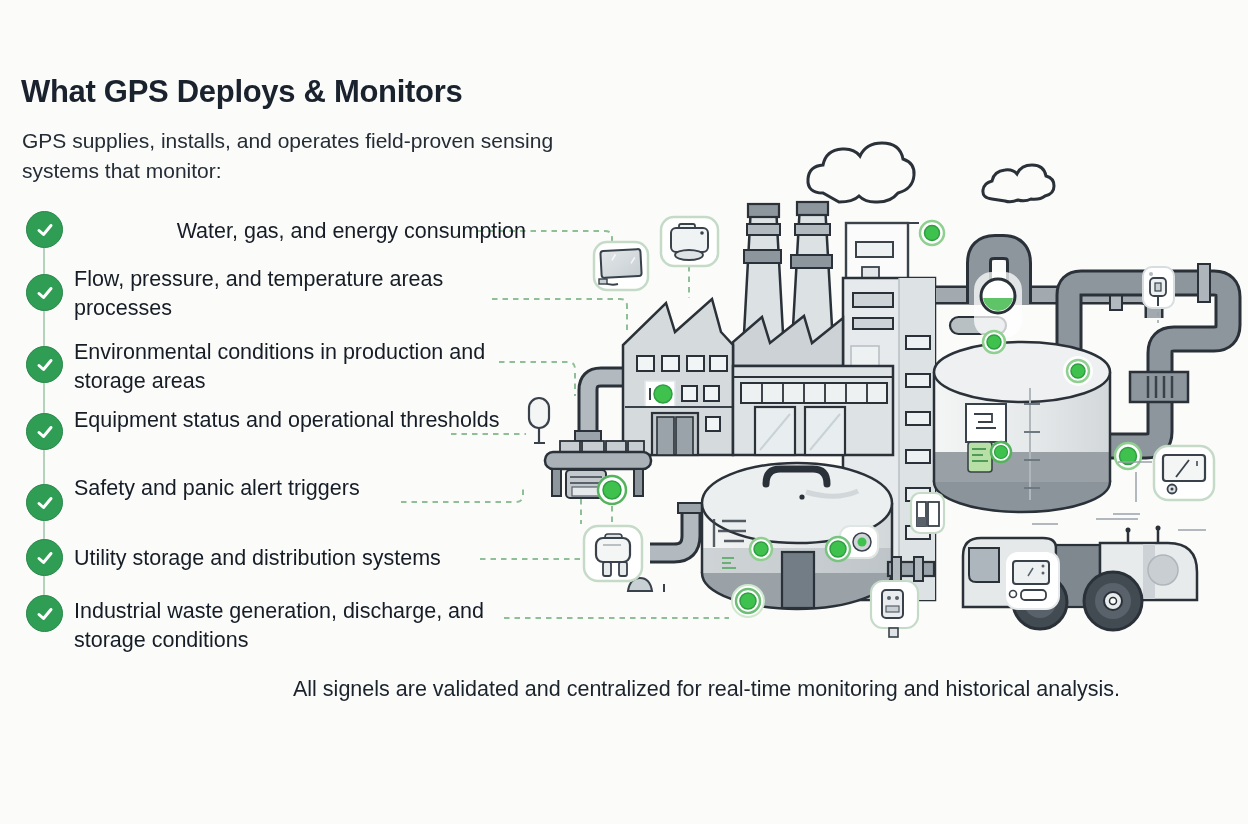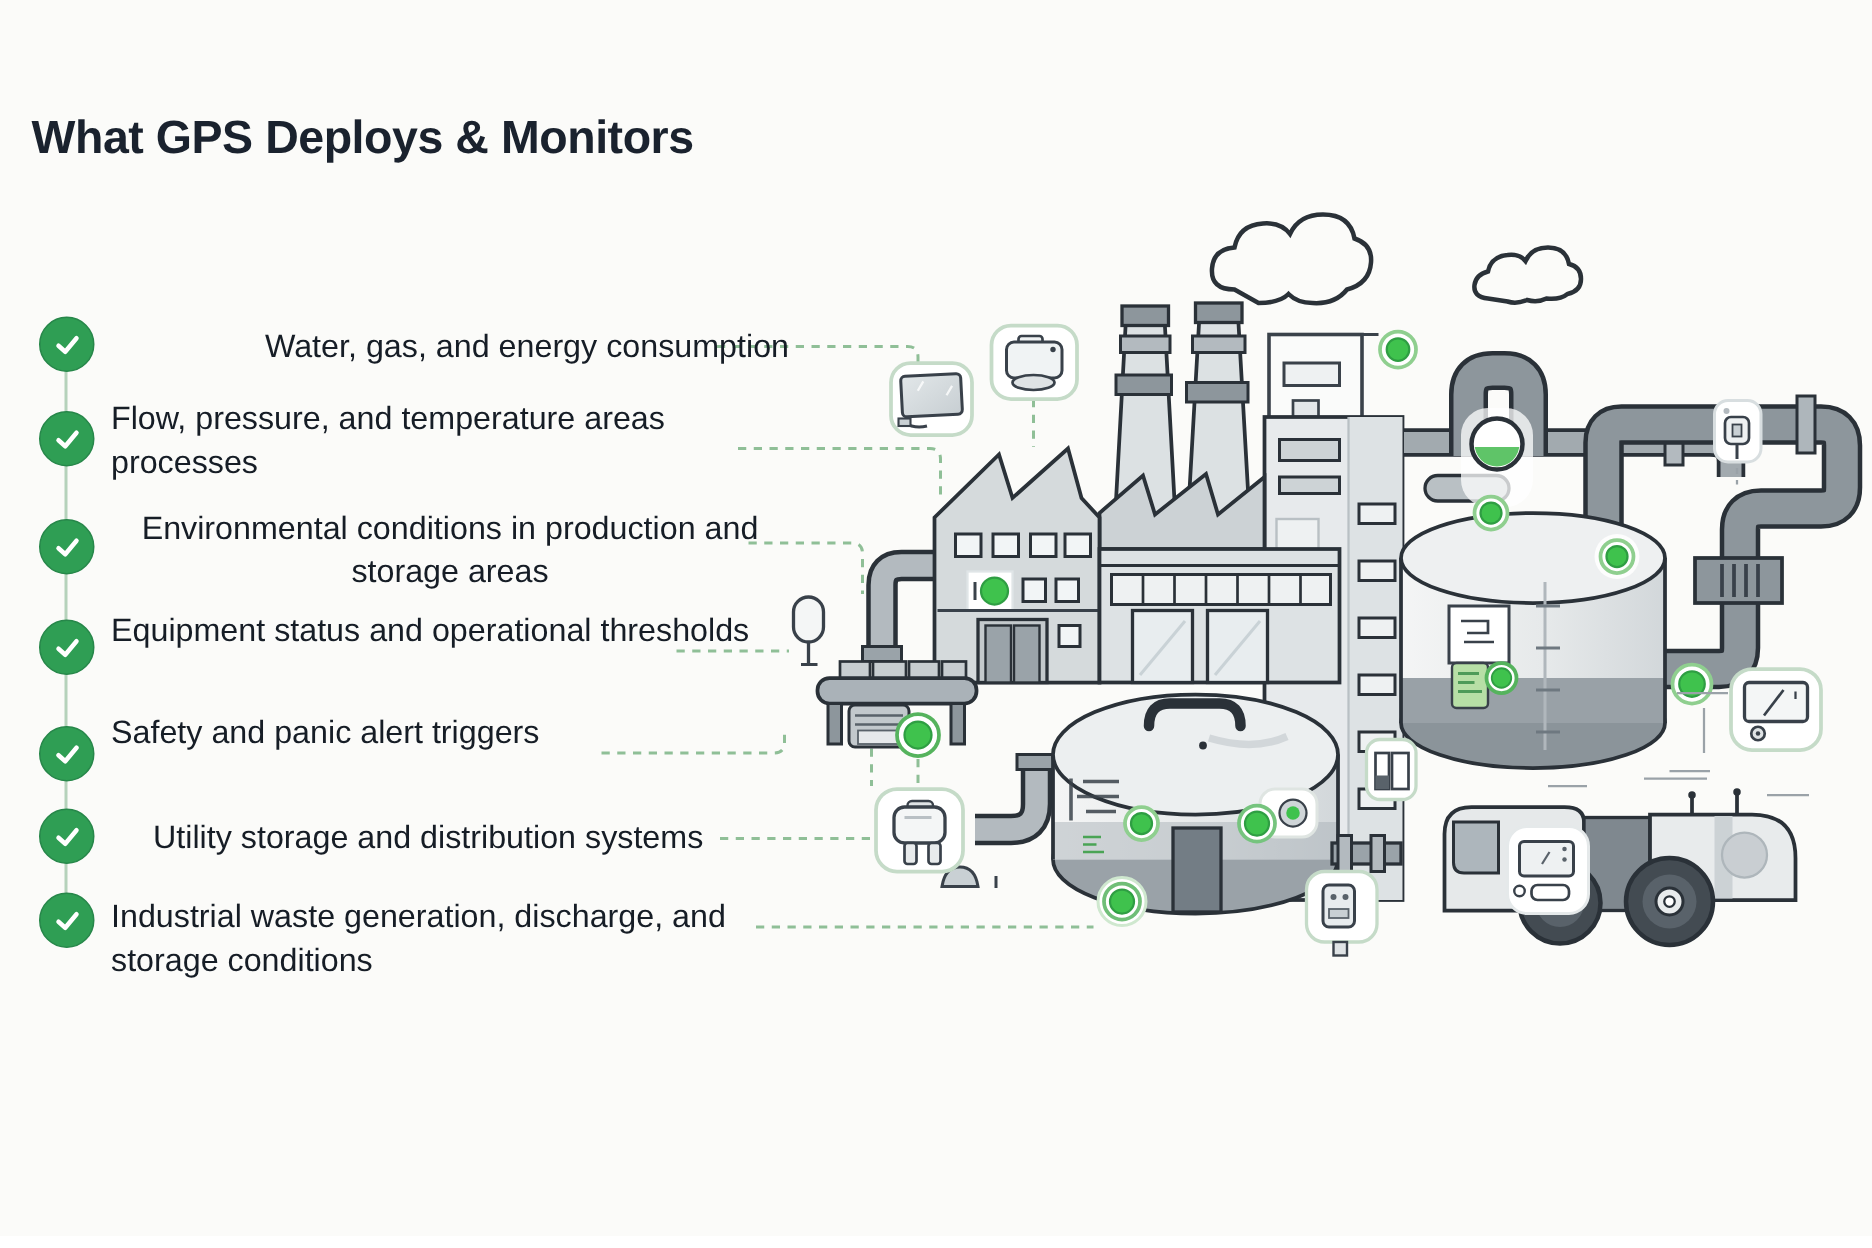--- a/index.html
+++ b/index.html
@@ -362,20 +362,21 @@
       <rect x="1154" y="446" width="60" height="54" rx="14" fill="#fff" stroke="#c5dbc8" stroke-width="2.5"></rect>
       <rect x="1163" y="455" width="42" height="26" rx="3" fill="#f4f6f6" stroke="#39414a" stroke-width="2.2"></rect>
       <path d="M1176,477 L1189,460" stroke="#39414a" stroke-width="1.8"></path>
       <line x1="1197" y1="461" x2="1197" y2="466" stroke="#39414a" stroke-width="1.5"></line>
       <circle cx="1172" cy="489" r="4.5" fill="#dfe3e5" stroke="#39414a" stroke-width="1.8"></circle>
       <circle cx="1172" cy="489" r="1.5" fill="#39414a"></circle>
     </g>
   </svg>
 
   <div class="title">What GPS Deploys &amp; Monitors</div>
+  <div class="subtitle">GPS supplies, installs, and operates field-proven sensing systems that monitor:</div>
 
   <div class="vline"></div>
 
   <div>
     <div class="check-item">
       <div class="check-circle" style="left:26px;top:211px;">
         <svg width="20" height="20" viewBox="0 0 20 20">
             <path d="M4,10.5 L8.5,14.5 L16,5.5" fill="none" stroke="#fff" stroke-width="3" stroke-linecap="round" stroke-linejoin="round"></path>
           </svg>
       </div>
@@ -388,21 +389,21 @@
           </svg>
       </div>
       <div class="item-label" style="top:265px;">Flow, pressure, and temperature areas processes</div>
     </div>
     <div class="check-item">
       <div class="check-circle" style="left:26px;top:346px;">
         <svg width="20" height="20" viewBox="0 0 20 20">
             <path d="M4,10.5 L8.5,14.5 L16,5.5" fill="none" stroke="#fff" stroke-width="3" stroke-linecap="round" stroke-linejoin="round"></path>
           </svg>
       </div>
-      <div class="item-label" style="top:338px;text-align:center;">Environmental conditions in production and storage areas</div>
+      <div class="item-label" style="top:338px;">Environmental conditions in production and storage areas</div>
     </div>
     <div class="check-item">
       <div class="check-circle" style="left:26px;top:413px;">
         <svg width="20" height="20" viewBox="0 0 20 20">
             <path d="M4,10.5 L8.5,14.5 L16,5.5" fill="none" stroke="#fff" stroke-width="3" stroke-linecap="round" stroke-linejoin="round"></path>
           </svg>
       </div>
       <div class="item-label" style="top:406px;">Equipment status and operational thresholds</div>
     </div>
     <div class="check-item">
@@ -412,26 +413,27 @@
           </svg>
       </div>
       <div class="item-label" style="top:474px;">Safety and panic alert triggers</div>
     </div>
     <div class="check-item">
       <div class="check-circle" style="left:26px;top:539px;">
         <svg width="20" height="20" viewBox="0 0 20 20">
             <path d="M4,10.5 L8.5,14.5 L16,5.5" fill="none" stroke="#fff" stroke-width="3" stroke-linecap="round" stroke-linejoin="round"></path>
           </svg>
       </div>
-      <div class="item-label" style="top:544px;margin-left:28px;">Utility storage and distribution systems</div>
+      <div class="item-label" style="top:544px;">Utility storage and distribution systems</div>
     </div>
     <div class="check-item">
       <div class="check-circle" style="left:26px;top:595px;">
         <svg width="20" height="20" viewBox="0 0 20 20">
             <path d="M4,10.5 L8.5,14.5 L16,5.5" fill="none" stroke="#fff" stroke-width="3" stroke-linecap="round" stroke-linejoin="round"></path>
           </svg>
       </div>
       <div class="item-label" style="top:597px;">Industrial waste generation, discharge, and storage conditions</div>
     </div>
   </div>
 
+  <div class="caption">All signels are validated and centralized for real-time monitoring and historical analysis.</div>
 
 </div>
 
 </body></html>

